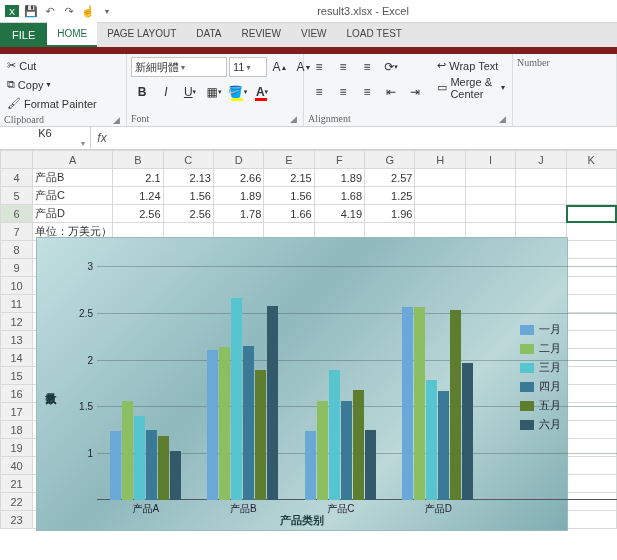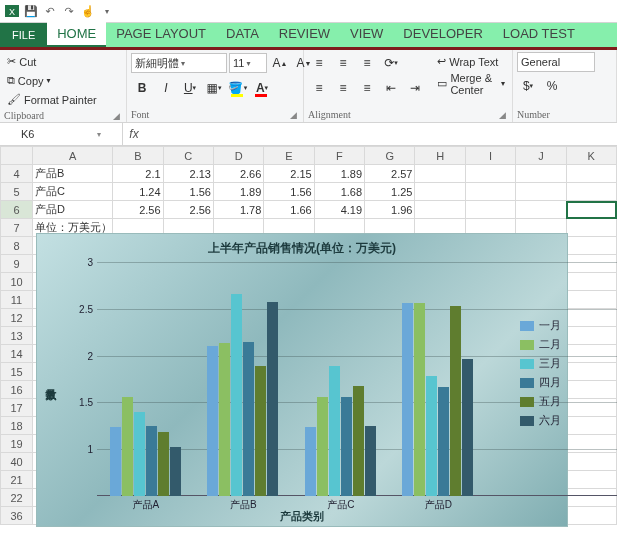--- a/index.html
+++ b/index.html
@@ -16,42 +16,42 @@
   height: 22px; background: #fff; border-bottom: 1px solid #d4d4d4;
   display: flex; align-items: center; font-size: 11px;
 }
 .titlebar .qat { display: flex; align-items: center; gap: 3px; padding-left: 4px; }
 .titlebar .qat-ico { width: 16px; height: 16px; display: flex; align-items: center; justify-content: center; color: #666; cursor: pointer; }
 .titlebar .title { flex: 1; text-align: center; color: #555; }
 .titlebar .winbtns { display: flex; gap: 2px; padding-right: 6px; }
 .excel-ico { width: 16px; height: 16px; }
 
 
-.ribbon-tabs { height: 24px; display: flex; align-items: flex-end; background: #86efac; border-bottom: 3px solid #7f1d1d; }
+.ribbon-tabs { height: 24px; display: flex; align-items: flex-end; background: #e5e5e5; border-bottom: 7px solid #7f1d1d; }
 .file-tab { background: #217346; color: #fff; height: 24px; padding: 0 12px; display:flex; align-items:center; font-size:11px; font-weight: normal; cursor: pointer;}
-.rtab { padding: 0 10px; height: 24px; display:flex;align-items:center; font-size:13px; color:#444; cursor:pointer; }
+.rtab { padding: 0 10px; height: 24px; display:flex;align-items:center; font-size:10px; color:#444; cursor:pointer; }
 .rtab.active { color:#217346; border-bottom: 2px solid #217346; background:#fff; }
 
 
 .ribbon { height: 72px; background: #f5f6f7; display:flex; border-bottom: 1px solid #d4d4d4; }
 .group { border-right: 1px solid #ddd; display:flex; flex-direction:column; padding: 2px 4px 0 4px; }
 .group-body { flex:1; display:flex; gap:4px; align-items:flex-start; }
 .group-label { height: 14px; line-height:14px; text-align:left; font-size:10px; color:#666; position:relative;font-family:Liberation Serif, serif;}
 .group-label .lau { position:absolute; right:2px; bottom:0; font-size:9px; color:#888; cursor:pointer;}
 .bigbtn { display:flex; flex-direction:column; align-items:center; justify-content:center; padding:2px 4px; cursor:pointer; }
 .smbtn { display:flex; align-items:center; gap:3px; padding:1px 3px; font-size:11px; cursor:pointer; height:17px;}
 .col { display:flex; flex-direction:column; }
 .sel { border:1px solid #c4c4c4; background:#fff; height:18px; font-size:11px; display:flex; align-items:center; padding:0 3px; }
 .sel .caret { margin-left:2px; font-size:8px; color:#666;}
 .row { display:flex; gap:2px; align-items:center;}
 .ico-btn { width:20px; height:20px; display:flex; align-items:center; justify-content:center; cursor:pointer; border:1px solid transparent; font-size:12px;}
 
 
 .fx-row { height: 22px; border-bottom:1px solid #d4d4d4; display:flex; align-items:stretch; }
-.name-box { width:80px; border-right:1px solid #d4d4d4; display:flex; align-items:center; padding:0 21px; font-size:11px;}
+.name-box { width:80px; border-right:1px solid #d4d4d4; display:flex; align-items:center; padding:0 5px; font-size:11px;flex-direction:column;}
 .name-box .caret{ margin-left:auto; font-size:8px; color:#888; }
 .fx-ico { width:22px; display:flex; align-items:center; justify-content:center; font-style:italic; color:#555;}
 .fx-input { flex:1; border:none; padding: 0 4px; font-size:11px;}
 
 
 .sheet { position: relative; overflow: hidden; height: calc(560px - 22px - 24px - 72px - 22px); }
 table.grid { border-collapse: collapse; table-layout: fixed; width: 100%; }
 table.grid th, table.grid td { border:1px solid #d9d9d9; font-size:11px; height:17px; padding:0 2px; overflow:hidden; white-space:nowrap; }
 table.grid th { background:#f0f0f0; text-align:center; font-weight:normal; color:#555;}
 table.grid th.rowhdr { width:28px; }
@@ -90,32 +90,32 @@
             <rect x="1" y="2" width="14" height="12" fill="#217346"></rect>
             <text x="8" y="12" text-anchor="middle" font-size="9" fill="#fff" font-family="Arial">X</text>
           </svg>
       </span>
       <span class="qat-ico" title="Save">💾</span>
       <span class="qat-ico">↶</span>
       <span class="qat-ico">↷</span>
       <span class="qat-ico">☝</span>
       <span class="qat-ico" style="font-size:8px">▾</span>
     </div>
+    <div class="title">result3.xlsx - Excel</div>
     <div class="winbtns"></div>
   </div>
 
   <div class="ribbon-tabs">
     <div class="file-tab">FILE</div>
     <div id="rtabs" style="display: flex;">
         <div class="rtab active">HOME</div>
         <div class="rtab">PAGE LAYOUT</div>
         <div class="rtab">DATA</div>
         <div class="rtab">REVIEW</div>
         <div class="rtab">VIEW</div>
-        <div class="rtab">DEVELOPER</div>
         <div class="rtab">LOAD TEST</div>
       </div>
   </div>
 
   <div class="ribbon">
 
     <div class="group" style="width:118px">
       <div class="group-body">
         <div class="col">
           <div class="smbtn">
@@ -203,29 +203,20 @@
               <span>▭</span>
               <span>Merge &amp; Center</span> 
               <span style="font-size:8px">▾</span>
             </div>
         </div>
       </div>
       <div class="group-label"><span>Alignment</span><span class="lau">◢</span></div>
     </div>
 
     <div class="group" style="flex:1">
-      <div class="group-body col" style="gap:3px">
-        <div class="sel" style="width:70px">
-            <span>General</span>
-          </div>
-        <div class="row">
-          <div class="ico-btn">$<span style="font-size:7px">▾</span></div>
-          <div class="ico-btn">%</div>
-        </div>
-      </div>
       <div class="group-label"><span>Number</span></div>
     </div>
   </div>
 
   <div class="fx-row">
     <div class="name-box">
         <span>K6</span>
         <span class="caret">▾</span>
       </div>
     <div class="fx-ico">fx</div>
@@ -525,38 +516,37 @@
             <td></td>
             <td></td>
             <td></td>
             <td></td>
             <td></td>
             <td></td>
             <td></td>
             <td></td>
           </tr>
           <tr>
-            <th class="rowhdr">36</th>
+            <th class="rowhdr">23</th>
             <td></td>
             <td></td>
             <td></td>
             <td></td>
             <td></td>
             <td></td>
             <td></td>
             <td></td>
             <td></td>
             <td></td>
             <td></td>
           </tr>
         </tbody>
     </table>
 
     <div class="chart-obj">
-      <div class="chart-title">上半年产品销售情况(单位：万美元)</div>
       <div class="yaxis-title">数量</div>
       <div class="plot-area" id="plot" style="width: 100%;">
           <div class="grid-h" style="top: 187.2px;"></div>
           <div class="ytick" style="top: 187.2px;">1</div>
           <div class="grid-h" style="top: 140.4px;"></div>
           <div class="ytick" style="top: 140.4px;">1.5</div>
           <div class="grid-h" style="top: 93.6px;"></div>
           <div class="ytick" style="top: 93.6px;">2</div>
           <div class="grid-h" style="top: 46.8px;"></div>
           <div class="ytick" style="top: 46.8px;">2.5</div>

